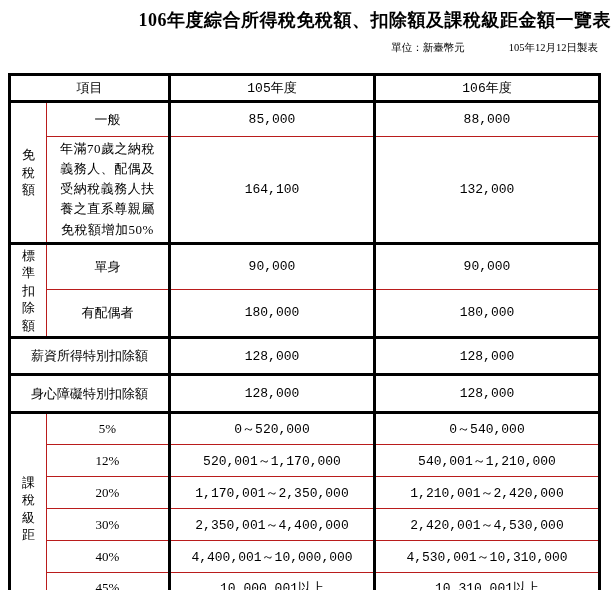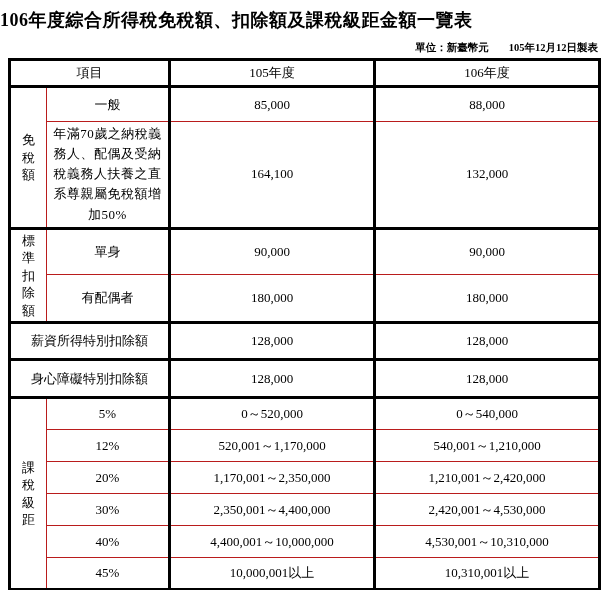--- a/index.html
+++ b/index.html
@@ -11,33 +11,33 @@
   }
   .page {
     position: relative;
     width: 611px;
     height: 590px;
     background: #ffffff;
     overflow: hidden;
   }
   .title {
     margin: 8px 0 0 0;
-    text-align: left;
+    text-align: right;
     font-size: 18px;
     font-weight: bold;
     letter-spacing: 0.5px;
   }
   .meta {
     width: 590px;
-    margin: 9px 0 3px 8px;
+    margin: 9px 0 18px 8px;
     display: flex;
     justify-content: flex-end;
-    gap: 20px;
+    gap: 44px;
     font-size: 10.5px;
-    font-weight: bold;
+    font-weight: normal;
   }
   table.tax {
     border-collapse: collapse;
     table-layout: fixed;
     width: 590px;
     margin-left: 8px;
     border: 3px solid #000;
   }
   table.tax col.c0 { width: 37px; }
   table.tax col.c1 { width: 123px; }
@@ -46,21 +46,21 @@
   table.tax th, table.tax td {
     border: 1px solid #b91c1c;
     text-align: center;
     vertical-align: middle;
     padding: 2px 6px;
     font-size: 13px;
     font-weight: normal;
     overflow: hidden;
   }
   
-  .tl { border-left: 3px solid #000 !important; }
+  .tl { border-left: 3px solid #000 !important; font-family: Liberation Mono, monospace; }
   th { border-bottom: 3px solid #000 !important; }
   tr.sec td { border-top: 3px solid #000 !important; }
   
   tr.r-head { height: 27px; }
   tr.r-gen  { height: 35px; }
   tr.r-70   { height: 96px; }
   tr.r-sin  { height: 45px; }
   tr.r-sp   { height: 48px; }
   tr.r-sal  { height: 37px; }
   tr.r-dis  { height: 38px; }
@@ -70,21 +70,21 @@
     display: inline-block;
     width: 1.05em;
     word-break: break-all;
     line-height: 1.35;
     font-size: 13px;
     text-align: center;
   }
   .wrapcell {
     font-size: 11.5px;
     line-height: 1.55;
-    padding: 2px 2px !important;
+    padding: 2px 9px !important;
     letter-spacing: 0.5px;
   }
   .num { font-size: 13.5px; margin-top: 42px; }
   .rng { font-size: 13px; }
 </style>
 </head>
 <body>
 
 <div class="page">
 

